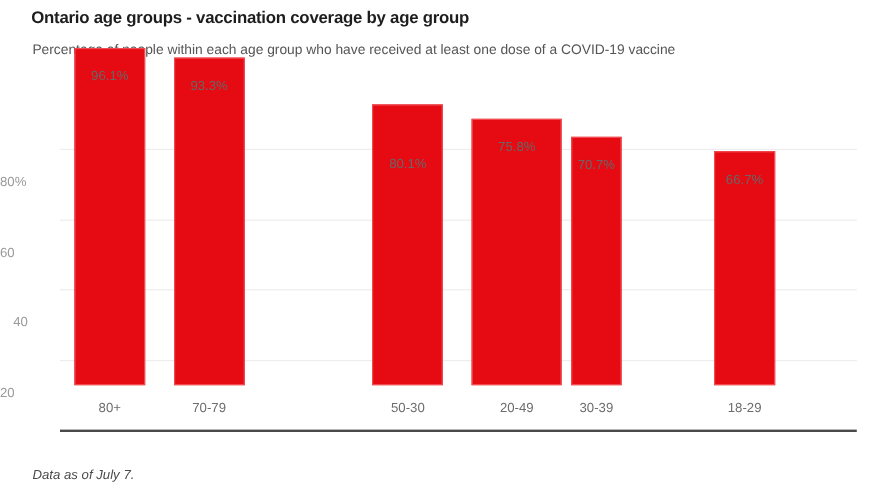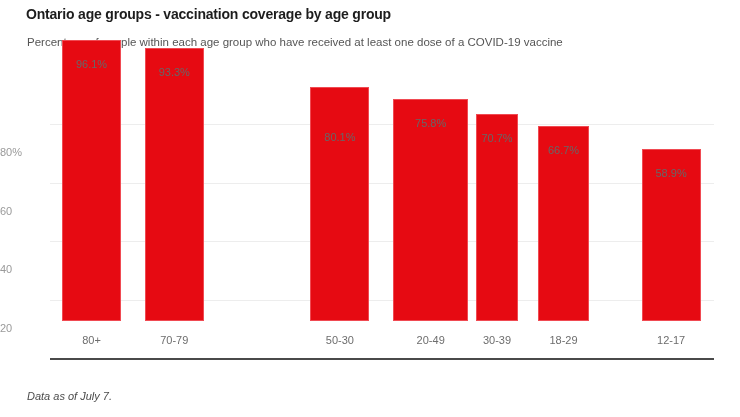--- a/index.html
+++ b/index.html
@@ -132,21 +132,21 @@
 <div class="page">
 
   <div class="chart-title">Ontario age groups - vaccination coverage by age group</div>
   <div class="chart-subtitle">Percentage of people within each age group who have received at least one dose of a COVID-19 vaccine</div>
 
   <div class="plot">
     <div class="gridlines">
         <div class="gridline" style="top: 299.5px;"></div>
         <div class="ytick-label" style="top: 299.5px; left: 0px;">20</div>
         <div class="gridline" style="top: 241px;"></div>
-        <div class="ytick-label" style="top: 241px; left: 0px;">40</div>
+        <div class="ytick-label" style="top: 241px; left: 11px;">40</div>
         <div class="gridline" style="top: 182.5px;"></div>
         <div class="ytick-label" style="top: 182.5px; left: 0px;">60</div>
         <div class="gridline" style="top: 124px;"></div>
         <div class="ytick-label" style="top: 124px; left: 0px;">80%</div>
       </div>
     <div class="bars">
         <div class="bar-group" style="left: 62px; width: 59px; height: 380px;">
           <div class="bar-rect" style="height: 281.092px; background: rgb(230, 10, 18);"></div>
           <div class="bar-value" style="top: 57.9075px;">96.1%</div>
           <div class="bar-category">80+</div>
@@ -164,29 +164,24 @@
         <div class="bar-group" style="left: 393.2px; width: 75px; height: 380px;">
           <div class="bar-rect" style="height: 221.715px; background: rgb(230, 10, 18);"></div>
           <div class="bar-value" style="top: 117.285px;">75.8%</div>
           <div class="bar-category">20-49</div>
         </div>
         <div class="bar-group" style="left: 476px; width: 42px; height: 380px;">
           <div class="bar-rect" style="height: 206.797px; background: rgb(230, 10, 18);"></div>
           <div class="bar-value" style="top: 132.202px;">70.7%</div>
           <div class="bar-category">30-39</div>
         </div>
-        <div class="bar-group" style="left: 526px; width: 39px; height: 380px; padding-left: 12px;">
+        <div class="bar-group" style="left: 583px; width: 39px; height: 380px; padding-left: 12px;">
           <div class="bar-rect" style="height: 195.097px; background: rgb(230, 10, 18);"></div>
           <div class="bar-value" style="top: 143.903px;">66.7%</div>
           <div class="bar-category">18-29</div>
-        </div>
-        <div class="bar-group" style="left: 641.6px; width: 59px; height: 380px;">
-          <div class="bar-rect" style="height: 172.282px; background: rgb(230, 10, 18);"></div>
-          <div class="bar-value" style="top: 166.718px;">58.9%</div>
-          <div class="bar-category">12-17</div>
         </div>
       </div>
     <div class="baseline"></div>
   </div>
 
   <div class="chart-footnote">Data as of July 7.</div>
 
 </div>
 
 </body></html>

